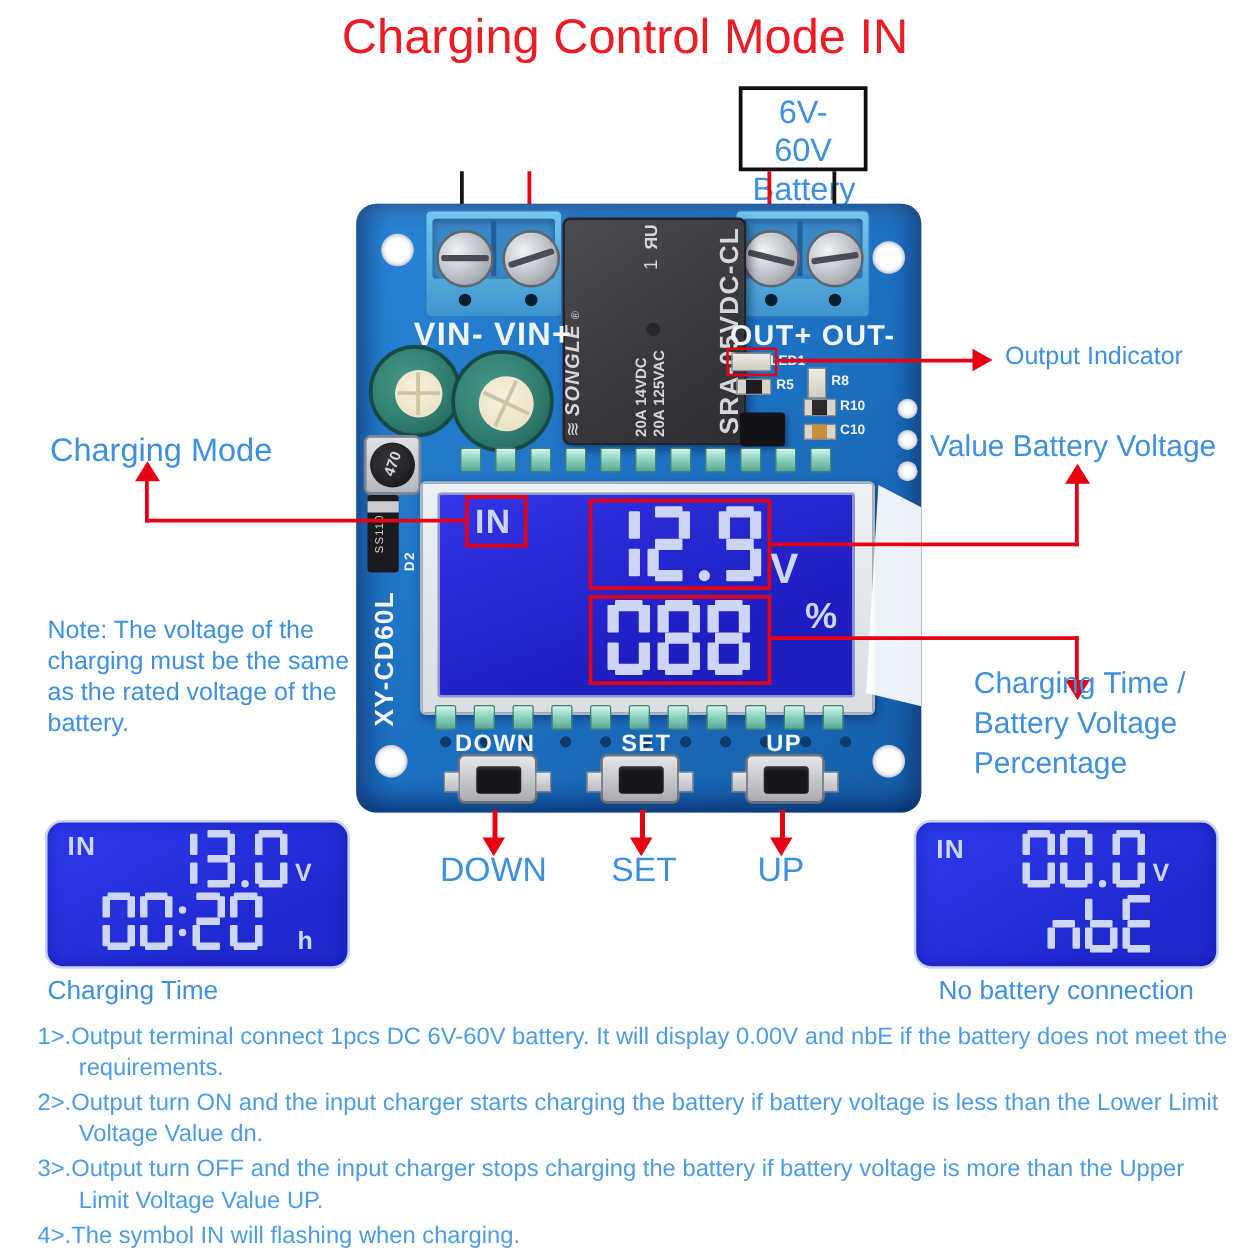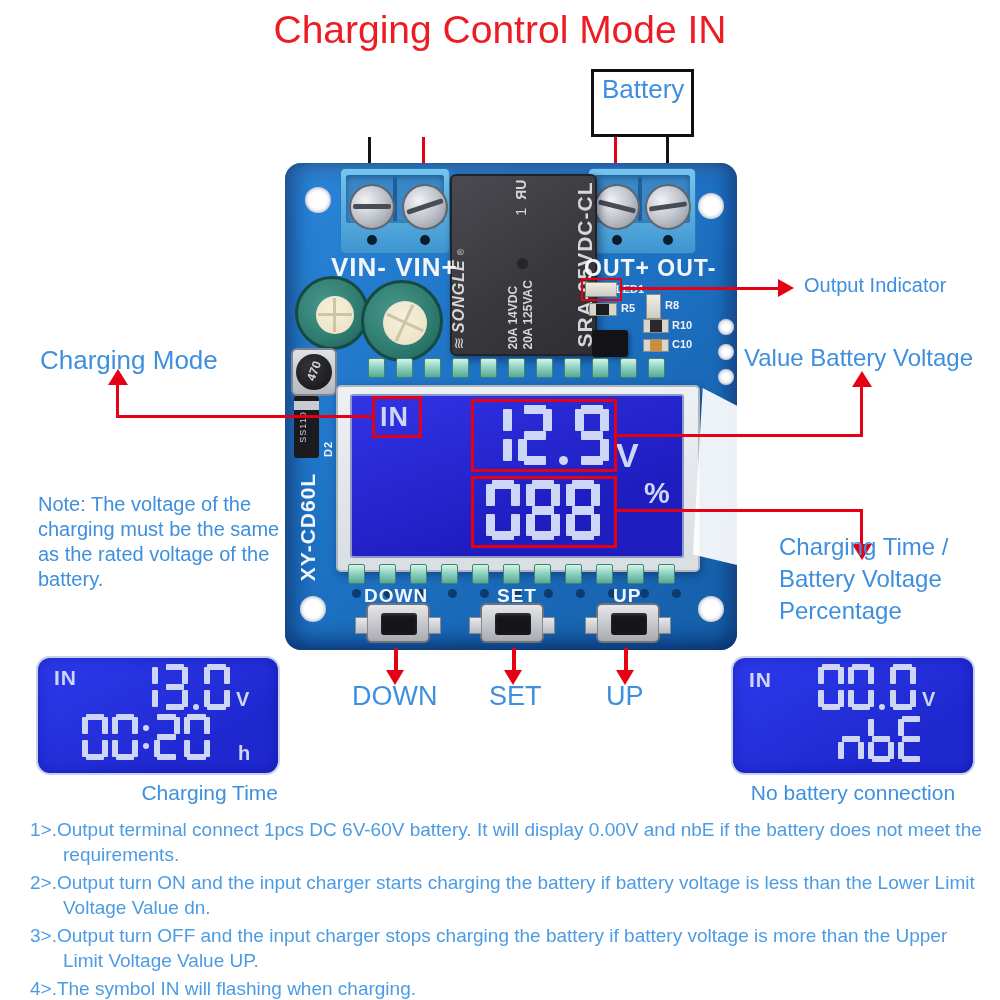--- a/index.html
+++ b/index.html
@@ -67,20 +67,21 @@
   .notes p{margin:0 0 4px 0;padding-left:33px;text-indent:-33px;font-size:19px;line-height:24.5px;color:var(--c-note);}
 </style>
 </head>
 <body>
 
 <div id="stage">
 
   <div class="abs" style="left:0;top:8px;width:1000px;text-align:center;font-size:39px;color:var(--c-title);">Charging Control Mode IN</div>
 
   <div class="abs cbox" style="left:591px;top:69px;width:103px;height:68px;text-align:center;">
+    <div>6V-60V</div>
     <div>Battery</div>
   </div>
 
   <div class="abs blackline" style="left:368px;top:137px;width:3px;height:74px;"></div>
   <div class="abs redline" style="left:422px;top:137px;width:3px;height:74px;"></div>
   <div class="abs redline" style="left:614px;top:137px;width:3px;height:74px;"></div>
   <div class="abs blackline" style="left:666px;top:137px;width:3px;height:74px;"></div>
 
   <div class="abs pcb" style="left:285px;top:163px;width:452px;height:487px;"></div>
   <div class="abs hole" style="left:305px;top:187px;width:26px;height:26px;"></div>
@@ -394,21 +395,21 @@
       <span class="s7d">
         <i class="sg sg-a"></i>
         <i class="sg sg-b"></i>
         <i class="sg sg-c"></i>
         <i class="sg sg-d"></i>
         <i class="sg sg-e"></i>
         <i class="sg sg-f"></i>
       </span>
     </div>
   <div class="abs lcdtext" style="left:238px;top:742px;font-size:20px;">h</div>
-  <div class="abs blue" style="left:38px;top:781px;width:240px;text-align:right;font-size:21px;">Charging Time</div>
+  <div class="abs blue" style="left:38px;top:781px;width:240px;text-align:left;font-size:21px;">Charging Time</div>
 
   <div class="abs lcd-small" style="left:733px;top:658px;width:240px;height:115px;"></div>
   <div class="abs lcdtext" style="left:749px;top:668px;font-size:21px;letter-spacing:1px;">IN</div>
   <div class="abs seg7" style="left:818px;top:664px;--dw:26px;--dh:46px;--t:6px;--gap:4px;">
       <span class="s7d">
         <i class="sg sg-a"></i>
         <i class="sg sg-b"></i>
         <i class="sg sg-c"></i>
         <i class="sg sg-d"></i>
         <i class="sg sg-e"></i>

